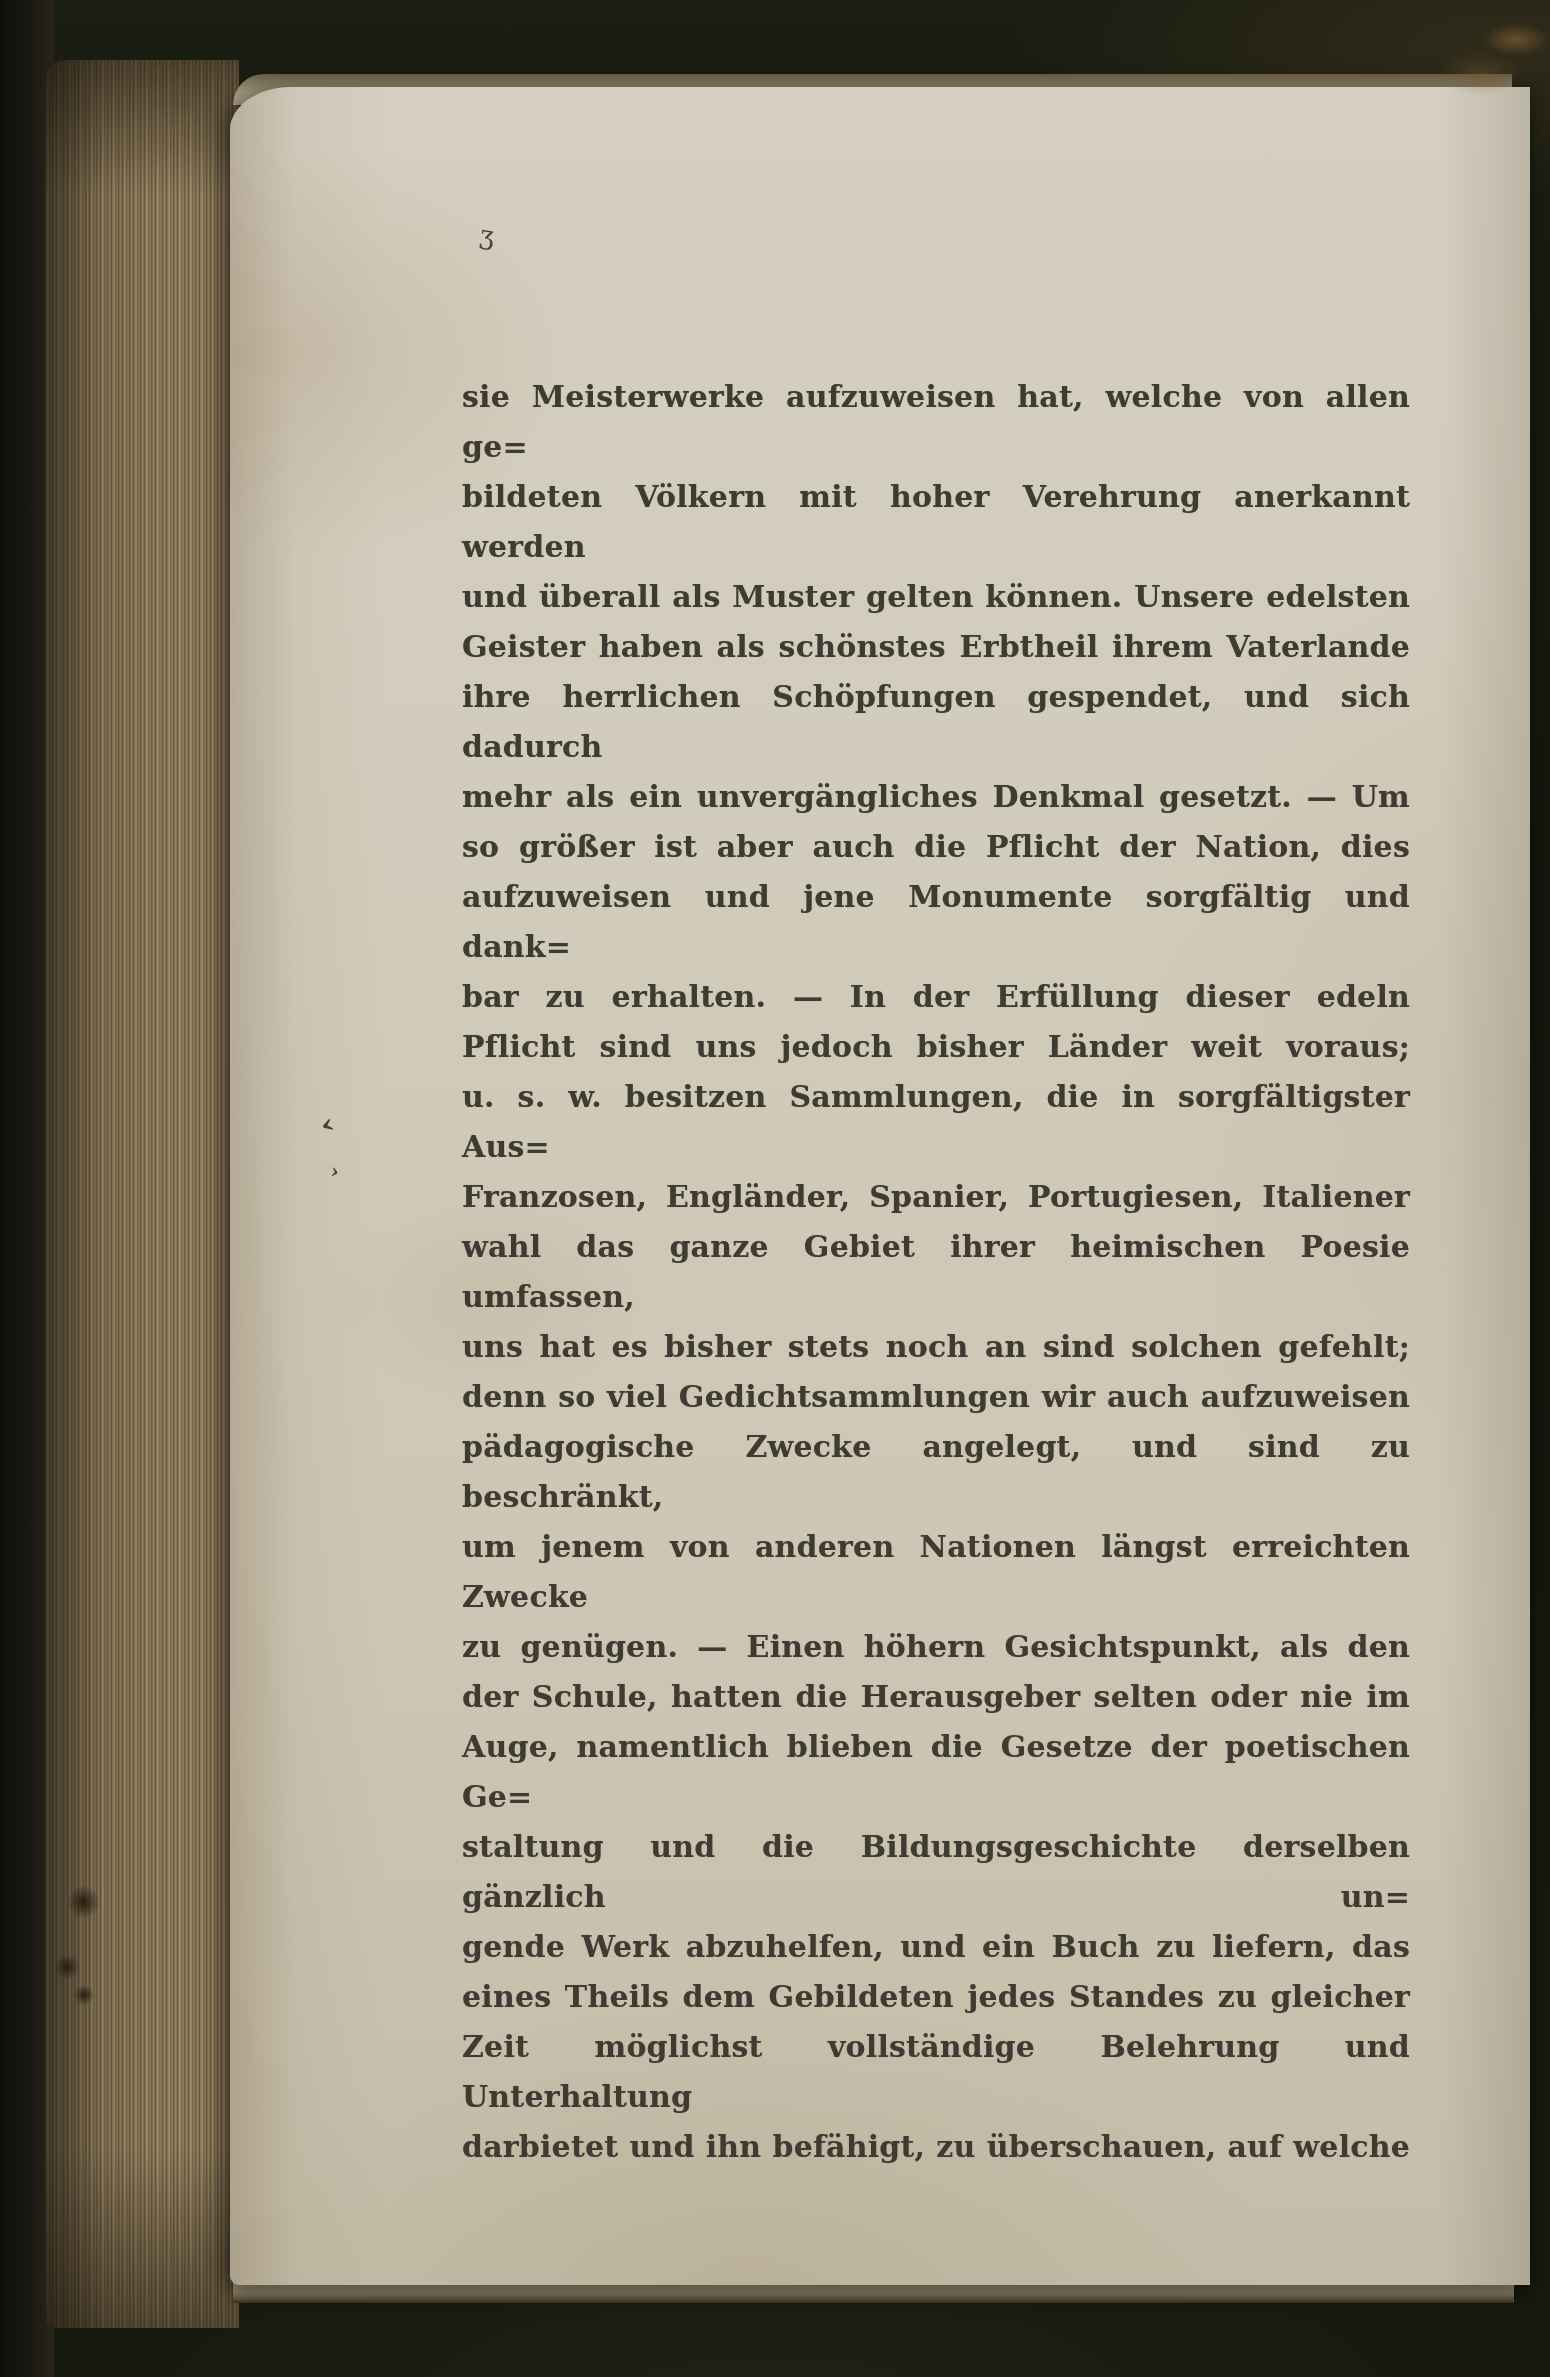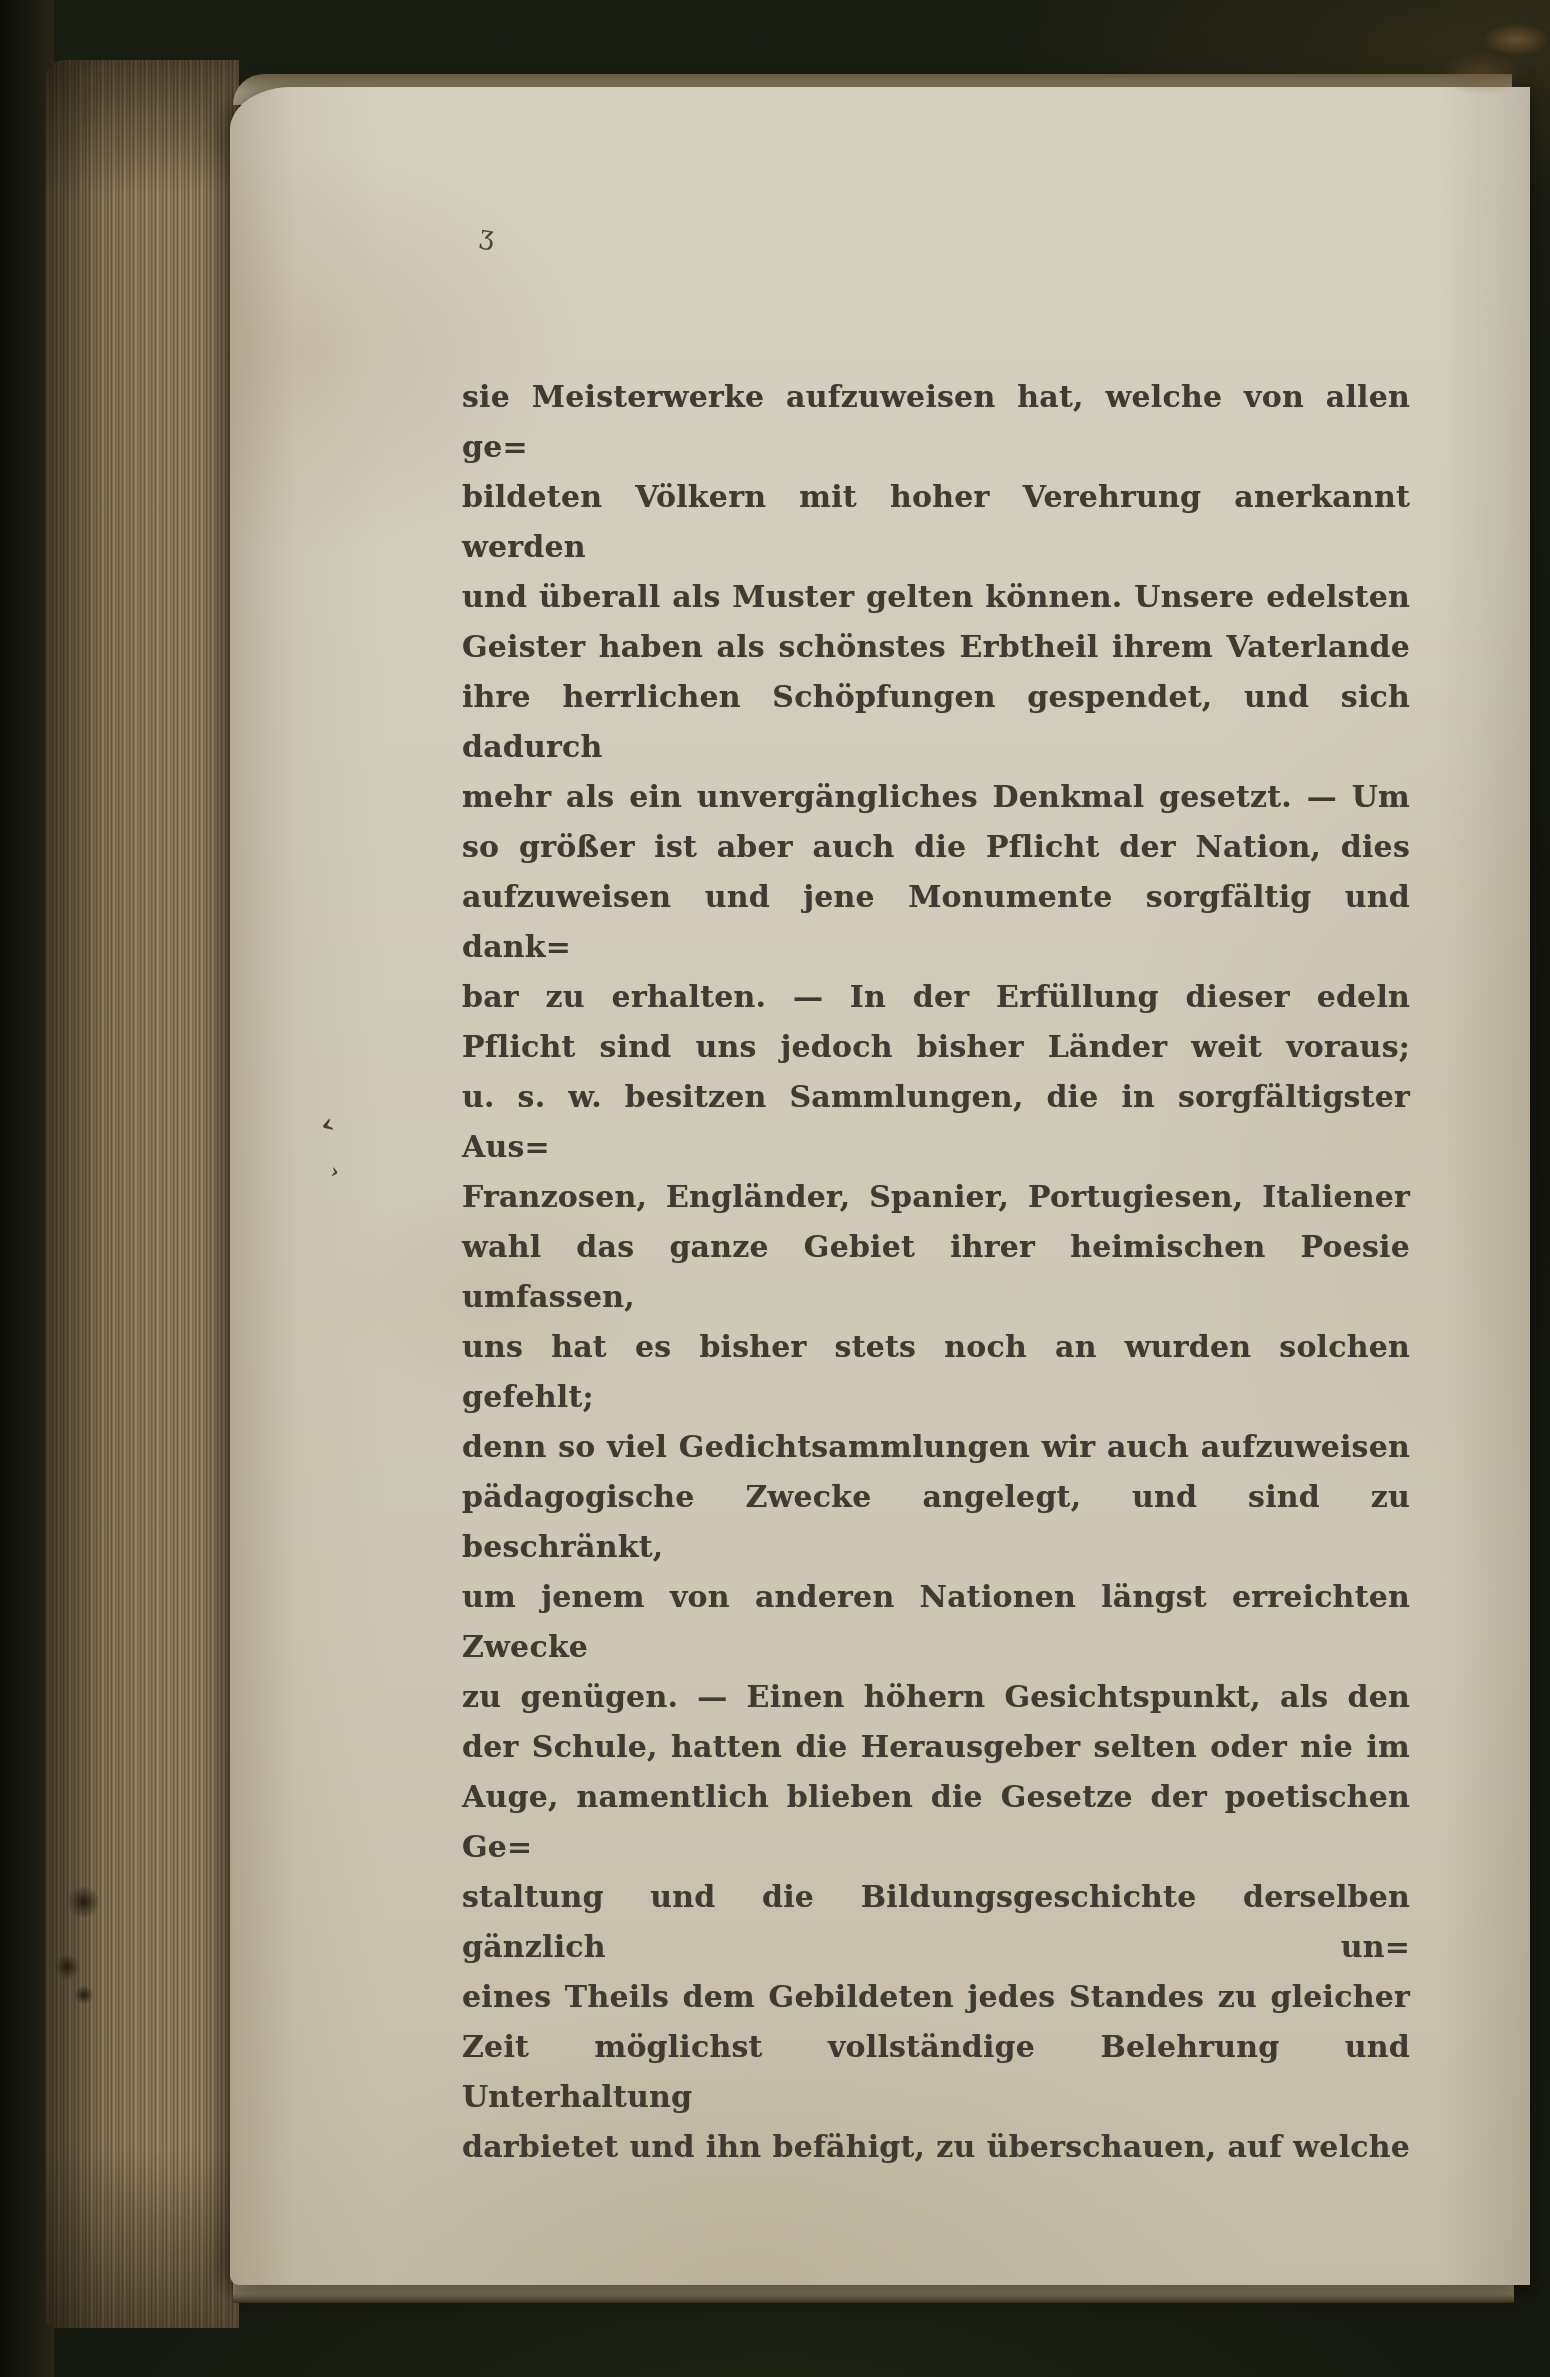--- a/index.html
+++ b/index.html
@@ -110,28 +110,29 @@
         <div class="line">Geister haben als schönstes Erbtheil ihrem Vaterlande</div>
         <div class="line">ihre herrlichen Schöpfungen gespendet, und sich dadurch</div>
         <div class="line">mehr als ein unvergängliches Denkmal gesetzt. — Um</div>
         <div class="line">so größer ist aber auch die Pflicht der Nation, dies</div>
         <div class="line">aufzuweisen und jene Monumente sorgfältig und dank=</div>
         <div class="line">bar zu erhalten. — In der Erfüllung dieser edeln</div>
         <div class="line">Pflicht sind uns jedoch bisher Länder weit voraus;</div>
         <div class="line">u. s. w. besitzen Sammlungen, die in sorgfältigster Aus=</div>
         <div class="line">Franzosen, Engländer, Spanier, Portugiesen, Italiener</div>
         <div class="line">wahl das ganze Gebiet ihrer heimischen Poesie umfassen,</div>
-        <div class="line">uns hat es bisher stets noch an wurden solchen gefehlt;</div>
+        <div class="line">uns hat es bisher stets noch an sind solchen gefehlt;</div>
         <div class="line">denn so viel Gedichtsammlungen wir auch aufzuweisen</div>
         <div class="line">pädagogische Zwecke angelegt, und sind zu beschränkt,</div>
         <div class="line">um jenem von anderen Nationen längst erreichten Zwecke</div>
         <div class="line">zu genügen. — Einen höhern Gesichtspunkt, als den</div>
         <div class="line">der Schule, hatten die Herausgeber selten oder nie im</div>
         <div class="line">Auge, namentlich blieben die Gesetze der poetischen Ge=</div>
         <div class="line">staltung und die Bildungsgeschichte derselben gänzlich un=</div>
+        <div class="line">gende Werk abzuhelfen, und ein Buch zu liefern, das</div>
         <div class="line">eines Theils dem Gebildeten jedes Standes zu gleicher</div>
         <div class="line">Zeit möglichst vollständige Belehrung und Unterhaltung</div>
         <div class="line">darbietet und ihn befähigt, zu überschauen, auf welche</div>
       </div>
   </div>
 
   <div id="corner-wear"></div>
 </div>
 
 

